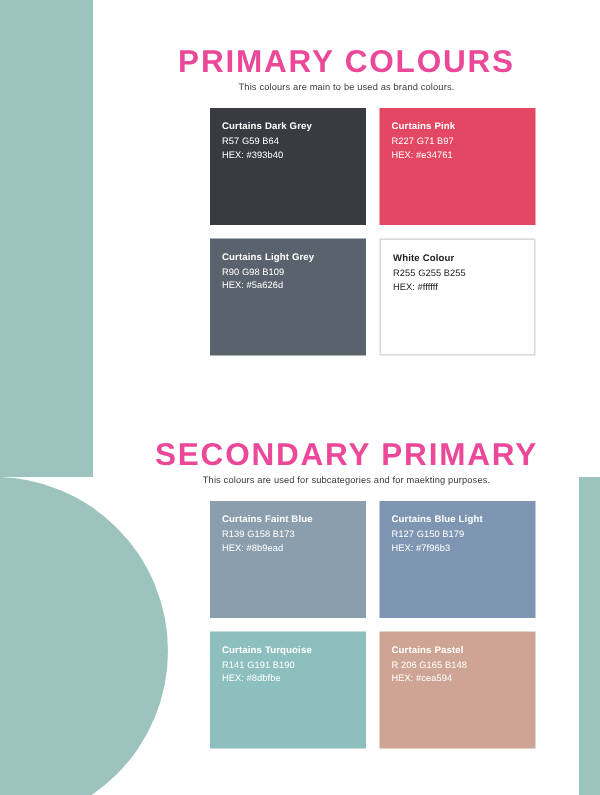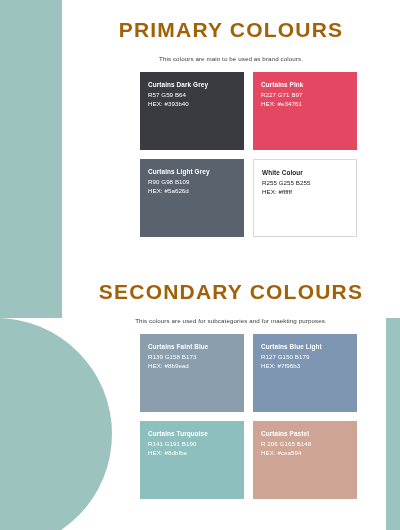--- a/index.html
+++ b/index.html
@@ -50,26 +50,26 @@
 
   .content {
     position: absolute;
     left: 0;
     top: 0;
     width: 400px;
     height: 530px;
   }
 
   h1.section-title {
-    margin: 0;
+    margin: 12px;
     text-align: center;
     font-size: 21px;
     font-weight: bold;
     letter-spacing: 1.2px;
-    color: #a16207;
+    color: #ec4899;
     font-family: "Liberation Sans", sans-serif;
   }
   p.section-sub {
     margin: 0;
     text-align: center;
     font-size: 6.2px;
     color: #3a3a3a;
     letter-spacing: 0.1px;
   }
 
@@ -149,21 +149,21 @@
         <p class="sw-hex">HEX: #5a626d</p>
       </div>
       <div class="swatch bordered" style="background: rgb(255, 255, 255); color: rgb(27, 27, 27);">
         <p class="sw-name">White Colour</p>
         <p class="sw-rgb">R255 G255 B255</p>
         <p class="sw-hex">HEX: #ffffff</p>
       </div>
     </div>
 
     <div class="secondary-title-wrap">
-      <h1 class="section-title">SECONDARY COLOURS</h1>
+      <h1 class="section-title">SECONDARY PRIMARY</h1>
     </div>
     <div class="secondary-sub-wrap">
       <p class="section-sub">This colours are used for subcategories and for maekting purposes.</p>
     </div>
 
     <div class="swatch-grid" id="secondary-grid">
       <div class="swatch" style="background: rgb(139, 158, 173); color: rgb(255, 255, 255);">
         <p class="sw-name">Curtains Faint Blue</p>
         <p class="sw-rgb">R139 G158 B173</p>
         <p class="sw-hex">HEX: #8b9ead</p>

